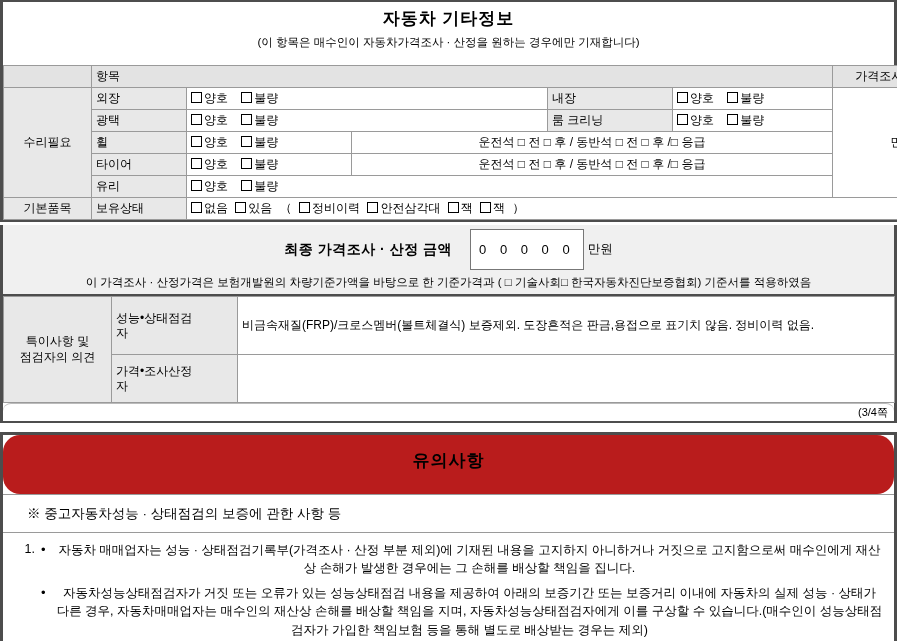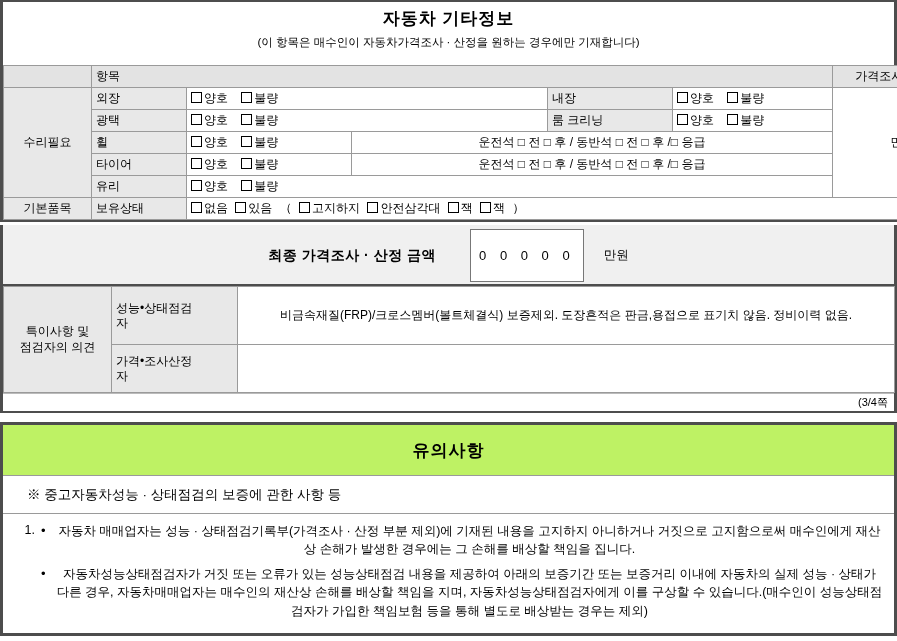--- a/index.html
+++ b/index.html
@@ -103,32 +103,31 @@
     border-top: none;
     background: #f0f0f0;
     margin-top: 3px;
   }
   .final-row {
     display: flex;
     align-items: center;
     justify-content: center;
     padding: 4px 0 2px 0;
     background: #f0f0f0;
-    gap: 16px;
   }
   .final-title {
     font-size: 14px;
     font-weight: bold;
     letter-spacing: 0.5px;
     margin-right: 18px;
   }
   .final-amt-box {
     border: 1px solid #777;
     background: #fff;
-    padding: 18px 8px;
+    padding: 12px 8px;
     font-size: 13px;
     letter-spacing: 5px;
   }
   .final-unit { font-size: 12.5px; margin-left: 4px; }
   .final-note {
     font-size: 11.5px;
     text-align: center;
     padding: 3px 0 4px 0;
     background: #f0f0f0;
   }
@@ -150,46 +149,48 @@
   }
   .remark-sub {
     background: #e8e8e8 !important;
     font-size: 11.5px;
     line-height: 1.25;
     padding-left: 6px;
   }
   .remark-text {
     background: #fff !important;
     font-size: 12px;
-    text-align: center;
+    text-align: left;
     padding: 4px 6px;
     vertical-align: top;
   }
   .page-no {
     text-align: right;
     font-size: 11px;
     padding: 1px 6px 1px 0;
     background: #fff;
     border-top: 1px solid #bbb;
+    border-radius: 8px;
   }
 
   
   .sec-notice {
     width: 897px;
     border: 3px solid #4d4d4d;
     margin-top: 9px;
     background: #fff;
   }
   .notice-title {
     text-align: center;
     font-size: 17px;
     font-weight: bold;
-    padding: 14px 0 13px 0;
-    background: #bef264;
+    padding: 14px 0 22px 0;
+    background: #b91c1c;
     letter-spacing: 1px;
+    border-radius: 17px;
   }
   .notice-sub {
     font-size: 13.5px;
     padding: 10px 0 9px 24px;
     border-top: 1px solid #9a9a9a;
     border-bottom: 1px solid #9a9a9a;
     background: #fff;
   }
   .notice-body {
     padding: 8px 10px 6px 10px;
@@ -302,36 +303,39 @@
         </td>
       </tr>
 
       <tr>
         <td class="lblcell">기본품목</td>
         <td class="lblcell-left">보유상태</td>
         <td class="white lft" colspan="6">
           <span class="opt tight"><span class="cb"></span><span>없음</span></span>
           <span class="opt tight"><span class="cb"></span><span>있음</span></span>
           <span class="opt tight">（</span>
-          <span class="opt tight"><span class="cb"></span><span>고지하지</span></span>
+          <span class="opt tight"><span class="cb"></span><span>정비이력</span></span>
           <span class="opt tight"><span class="cb"></span><span>안전삼각대</span></span>
           <span class="opt tight"><span class="cb"></span><span>잭</span></span>
           <span class="opt tight"><span class="cb"></span><span>잭</span></span>
           <span class="opt tight">）</span>
         </td>
       </tr>
     </tbody>
       </table>
   </div>
 
   <div class="sec-final">
     <div class="final-row">
       <span class="final-title">최종 가격조사 · 산정 금액</span>
       <span class="final-amt-box">0 0 0 0 0</span>
       <span class="final-unit">만원</span>
+    </div>
+    <div class="final-note">
+      <span>이 가격조사 · 산정가격은 보험개발원의 차량기준가액을 바탕으로 한 기준가격과 ( □ </span><span>기술사회</span><span>□ </span><span>한국자동차진단보증협회</span><span>) 기준서를 적용하였음</span>
     </div>
   </div>
 
   <div class="sec-remark">
     <table class="grid">
       <colgroup>
         <col style="width:108px">
         <col style="width:126px">
         <col style="width:657px">
       </colgroup>

